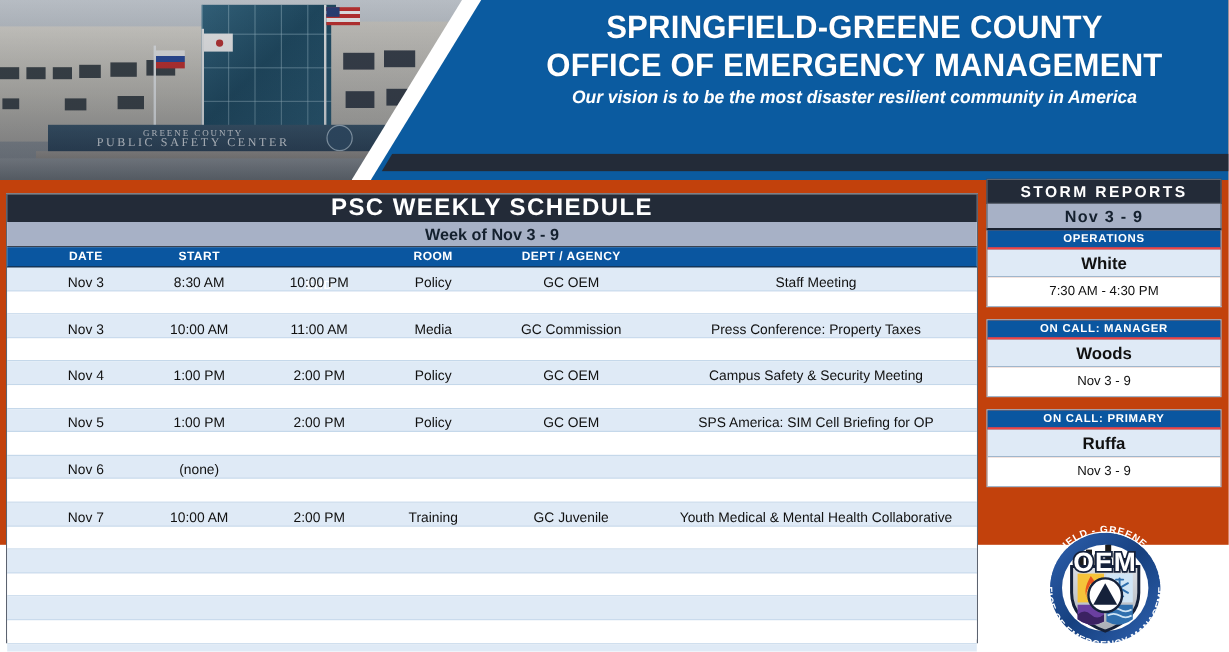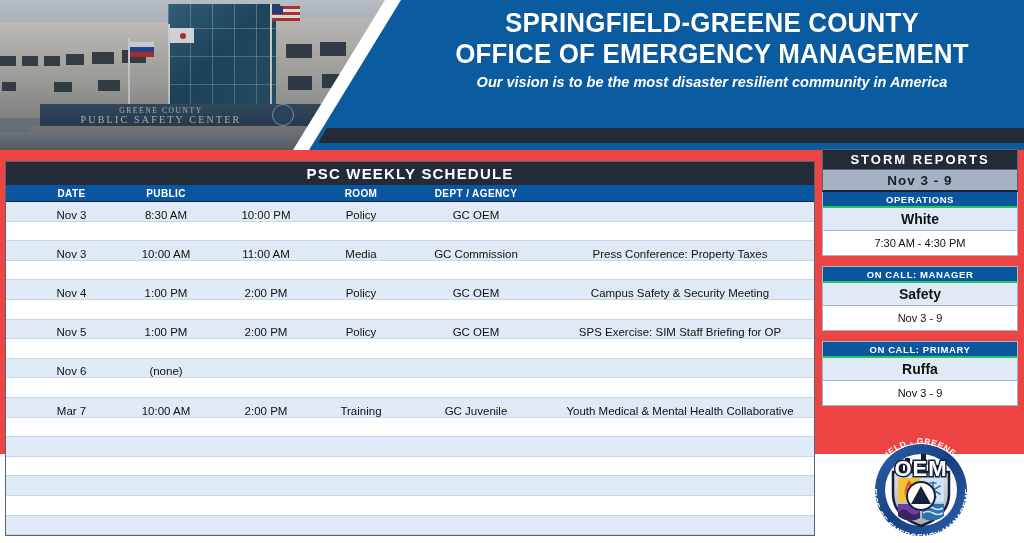--- a/index.html
+++ b/index.html
@@ -1,21 +1,21 @@
 <!DOCTYPE html>
 <html><head>
 <meta charset="utf-8">
 <style>
   * { margin:0; padding:0; box-sizing:border-box; }
   html,body{
     width:1024px; height:543px; overflow:hidden;
     background:#ffffff;
     font-family:"Liberation Sans", sans-serif;
   }
-  #page{ position:relative; width:1024px; height:454px; background:#ef4444; }
+  #page{ position:relative; width:1024px; height:454px; background:#c2410c; }
 
   
   #header{ position:absolute; left:0; top:0; width:1024px; height:150px; overflow:hidden; }
 
   
   .photo{
     position:absolute; left:0; top:0; width:400px; height:150px;
     background:
       linear-gradient(to bottom, #b9bec4 0%, #c6cacf 22%, #b0b5ba 23%, #9aa0a6 55%, #8d9298 70%, #7d8288 100%);
     overflow:hidden;
@@ -76,21 +76,21 @@
     transform:scaleX(.96); transform-origin:center;
   }
   .h-line3{ font-style:italic; font-weight:bold; font-size:15px; line-height:24px; transform:scaleX(.97); }
 
   
   #schedule{
     position:absolute; left:5px; top:161px; width:810px; height:375px;
     border:1px solid #5c6370; border-bottom:3px solid #5c6370; background:#fff;
   }
   .sched-title{
-    height:23px; background:#232b38; color:#fff; font-weight:bold; font-size:15px;
+    height:23px; background:#232b38; color:#fff; font-weight:bold; font-size:20px;
     letter-spacing:1.2px; display:flex; align-items:center; justify-content:center;
   }
   .sched-sub{
     height:21px; background:#a7b1c6; color:#14202e; font-weight:bold; font-size:13.5px;
     display:flex; align-items:center; justify-content:center; border-bottom:1px solid #3a4250;
   }
   .sched-head{
     height:17px; background:#0a56a0; color:#fff; display:flex; align-items:center;
     font-size:10px; font-weight:bold; letter-spacing:.4px; border-bottom:1px solid #1a2230;
   }
@@ -118,21 +118,21 @@
   .storm-sub{
     height:22px; background:#a7b1c6; color:#14202e; font-weight:bold; font-size:13.5px;
     letter-spacing:1px; display:flex; align-items:center; justify-content:center;
     border-left:1px solid #5c6370; border-right:1px solid #5c6370; border-bottom:2px solid #1a2230;
   }
   .sblock{ margin-top:10px; border:1px solid #9fb6cc; }
   .sblock.first{ margin-top:0; border-top:none; }
   .sb-head{
     height:16px; background:#0a56a0; color:#fff; font-weight:bold; font-size:9.5px;
     letter-spacing:.6px; display:flex; align-items:center; justify-content:center;
-    border-bottom:2px solid #22c55e;
+    border-bottom:2px solid #ef4444;
   }
   .sb-name{
     height:23px; background:#dfeaf6; color:#111; font-weight:bold; font-size:14px;
     display:flex; align-items:center; justify-content:center; border-bottom:1px solid #9fb6cc;
   }
   .sb-val{
     height:24px; background:#fff; color:#111; font-size:11px;
     display:flex; align-items:center; justify-content:center;
   }
 
@@ -210,36 +210,38 @@
 
     <div class="header-text">
       <div class="h-line1">SPRINGFIELD-GREENE COUNTY</div>
       <div class="h-line2">OFFICE OF EMERGENCY MANAGEMENT</div>
       <div class="h-line3">Our vision is to be the most disaster resilient community in America</div>
     </div>
   </div>
 
   <div id="schedule">
     <div class="sched-title">PSC WEEKLY SCHEDULE</div>
+    <div class="sched-sub">Week of Nov 3 - 9</div>
 
     <div class="sched-head">
       <div class="c-date">DATE</div>
-      <div class="c-start">PUBLIC</div>
+      <div class="c-start">START</div>
       <div class="c-end">END</div>
       <div class="c-room">ROOM</div>
       <div class="c-dept">DEPT / AGENCY</div>
     </div>
 
     <div id="schedule-body">
         <div class="srow alt">
           <div class="c-date">Nov 3</div>
           <div class="c-start">8:30 AM</div>
           <div class="c-end">10:00 PM</div>
           <div class="c-room">Policy</div>
           <div class="c-dept">GC OEM</div>
+          <div class="c-event">Staff Meeting</div>
         </div>
         <div class="srow plain">
           <div class="c-date"></div>
           <div class="c-start"></div>
           <div class="c-end"></div>
           <div class="c-room"></div>
           <div class="c-dept"></div>
           <div class="c-event"></div>
         </div>
         <div class="srow alt">
@@ -273,21 +275,21 @@
           <div class="c-room"></div>
           <div class="c-dept"></div>
           <div class="c-event"></div>
         </div>
         <div class="srow alt">
           <div class="c-date">Nov 5</div>
           <div class="c-start">1:00 PM</div>
           <div class="c-end">2:00 PM</div>
           <div class="c-room">Policy</div>
           <div class="c-dept">GC OEM</div>
-          <div class="c-event">SPS Exercise: SIM Staff Briefing for OP</div>
+          <div class="c-event">SPS America: SIM Cell Briefing for OP</div>
         </div>
         <div class="srow plain">
           <div class="c-date"></div>
           <div class="c-start"></div>
           <div class="c-end"></div>
           <div class="c-room"></div>
           <div class="c-dept"></div>
           <div class="c-event"></div>
         </div>
         <div class="srow alt">
@@ -300,21 +302,21 @@
         </div>
         <div class="srow plain">
           <div class="c-date"></div>
           <div class="c-start"></div>
           <div class="c-end"></div>
           <div class="c-room"></div>
           <div class="c-dept"></div>
           <div class="c-event"></div>
         </div>
         <div class="srow alt">
-          <div class="c-date">Mar 7</div>
+          <div class="c-date">Nov 7</div>
           <div class="c-start">10:00 AM</div>
           <div class="c-end">2:00 PM</div>
           <div class="c-room">Training</div>
           <div class="c-dept">GC Juvenile</div>
           <div class="c-event">Youth Medical &amp; Mental Health Collaborative</div>
         </div>
         <div class="srow plain">
           <div class="c-date"></div>
           <div class="c-start"></div>
           <div class="c-end"></div>
@@ -369,21 +371,21 @@
     <div class="storm-title">STORM REPORTS</div>
     <div class="storm-sub">Nov 3 - 9</div>
     <div id="storm-blocks">
         <div class="sblock first">
           <div class="sb-head">OPERATIONS</div>
           <div class="sb-name">White</div>
           <div class="sb-val">7:30 AM - 4:30 PM</div>
         </div>
         <div class="sblock">
           <div class="sb-head">ON CALL:  MANAGER</div>
-          <div class="sb-name">Safety</div>
+          <div class="sb-name">Woods</div>
           <div class="sb-val">Nov 3 - 9</div>
         </div>
         <div class="sblock">
           <div class="sb-head">ON CALL:  PRIMARY</div>
           <div class="sb-name">Ruffa</div>
           <div class="sb-val">Nov 3 - 9</div>
         </div>
       </div>
   </div>
 

